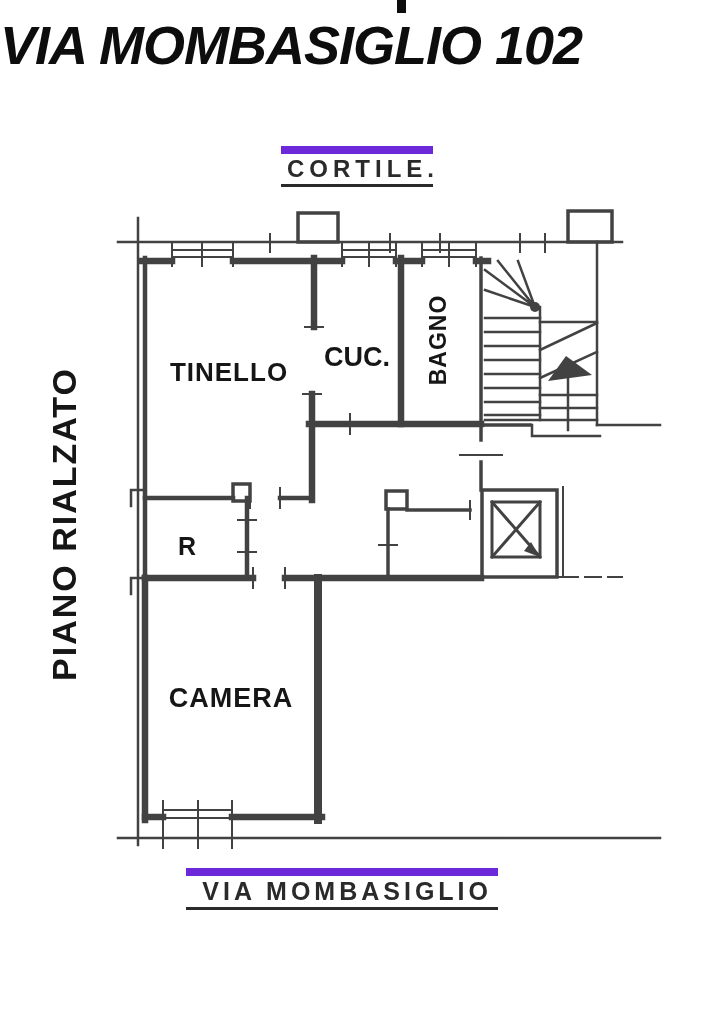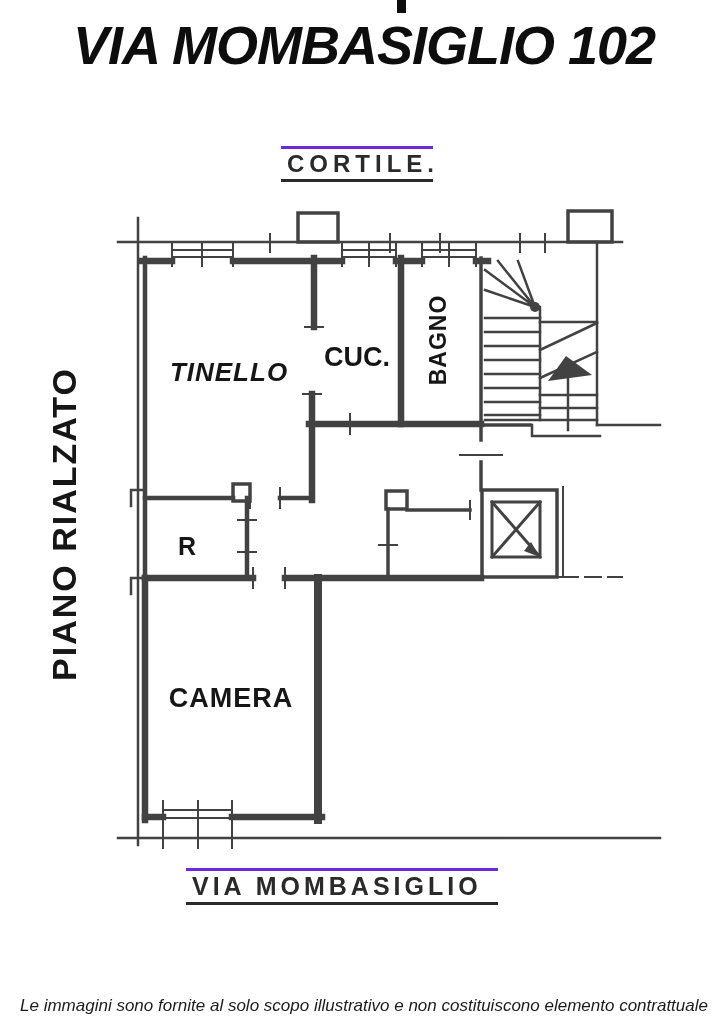--- a/index.html
+++ b/index.html
@@ -1,49 +1,49 @@
 <!DOCTYPE html>
 <html><head>
 <meta charset="utf-8">
 <style>
   html,body{margin:0;padding:0;background:#fff;}
   .page{
     position:relative;width:728px;height:1024px;background:#ffffff;
     overflow:hidden;font-family:"Liberation Sans",sans-serif;color:#111;
   }
   .title{
-    position:absolute;top:14px;left:0;width:728px;text-align:center;
+    position:absolute;top:14px;left:0;width:728px;
     font-family:"Liberation Sans",sans-serif;
     font-style:italic;font-weight:700;font-size:54px;letter-spacing:-1px;
     color:#0d0d0d;white-space:nowrap;
   }
   .artifact{position:absolute;left:397px;top:0;width:9px;height:13px;background:#0d0d0d;}
   .plan{position:absolute;inset:0;}
   .plan svg{position:absolute;left:0;top:0;}
   
   .w2{stroke-width:2;}
   .w25{stroke-width:2.5;}
   .w3{stroke-width:3;}
   .w35{stroke-width:3.5;}
   .w45{stroke-width:4.5;}
   .w6{stroke-width:6.5;}
   .w8{stroke-width:8;}
   .hand-label{
-    position:absolute;text-align:left;font-weight:700;color:#2a2a2a;
-    border-top:3px solid #6d28d9;border-bottom:3px solid #2a2a2a;
+    position:absolute;text-align:right;font-weight:700;color:#2a2a2a;
+    border-top:8px solid #6d28d9;border-bottom:3px solid #2a2a2a;
     padding:1px 6px;white-space:nowrap;letter-spacing:5px;
     font-family:"Liberation Sans",sans-serif;
   }
   .cortile{left:281px;top:146px;font-size:24px;width:140px;}
   .via-label{left:186px;top:868px;font-size:25px;width:300px;letter-spacing:4px;}
   .room-label{
     position:absolute;font-weight:700;color:#161616;white-space:nowrap;
     transform:translate(-50%,-50%);font-family:"Liberation Sans",sans-serif;
   }
-  .lab-tinello{left:229px;top:372px;font-size:26px;letter-spacing:1px;font-style:italic;}
+  .lab-tinello{left:229px;top:372px;font-size:26px;letter-spacing:1px;}
   .lab-cuc{left:357px;top:357px;font-size:27px;}
   .lab-bagno{left:438px;top:340px;font-size:23px;transform:translate(-50%,-50%) rotate(-90deg);letter-spacing:1px;}
   .lab-r{left:187px;top:546px;font-size:25px;}
   .lab-camera{left:231px;top:698px;font-size:27px;letter-spacing:1px;}
   .piano{
     position:absolute;left:64px;top:524px;transform:translate(-50%,-50%) rotate(-90deg);
     font-weight:700;font-size:34px;letter-spacing:2px;color:#161616;white-space:nowrap;
     font-family:"Liberation Sans",sans-serif;
   }
   .footer{
@@ -172,14 +172,13 @@
 
     <div class="room-label lab-tinello">TINELLO</div>
     <div class="room-label lab-cuc">CUC.</div>
     <div class="room-label lab-bagno">BAGNO</div>
     <div class="room-label lab-r">R</div>
     <div class="room-label lab-camera">CAMERA</div>
 
     <div class="piano">PIANO RIALZATO</div>
   </div>
 
-  <div class="footer">Le immagini sono fornite al solo scopo illustrativo e non costituiscono elemento contrattuale</div>
 </div>
 
 </body></html>

